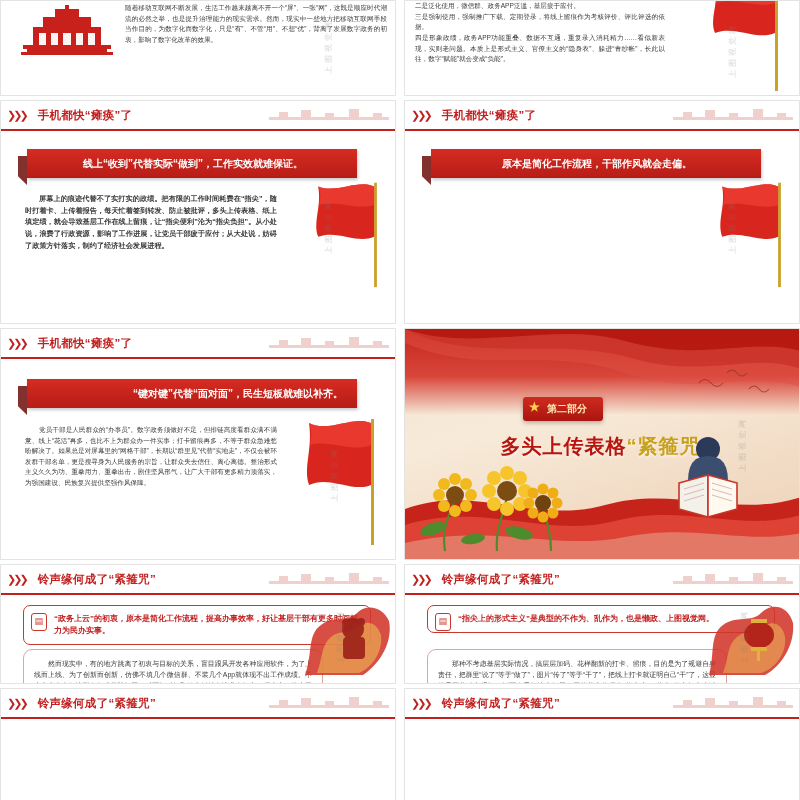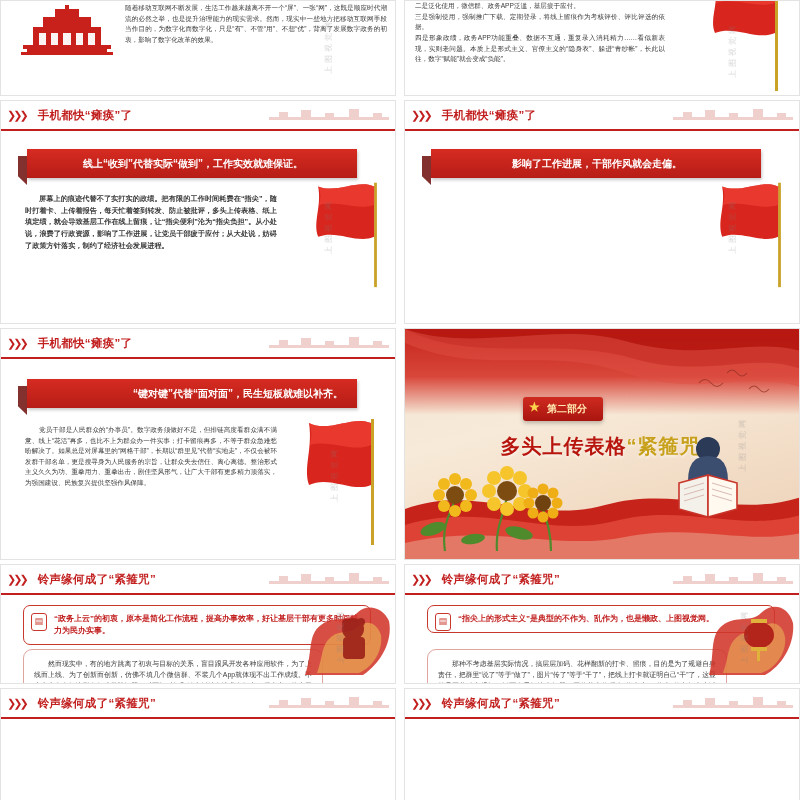--- a/index.html
+++ b/index.html
@@ -246,21 +246,21 @@
         <g fill="#c9574c" opacity=".55">
           <rect x="0" y="10" width="120" height="3"></rect>
           <rect x="10" y="5" width="9" height="6"></rect>
             <rect x="32" y="3" width="10" height="8"></rect>
           <rect x="56" y="6" width="9" height="5"></rect>
             <rect x="80" y="2" width="10" height="9"></rect>
           <rect x="104" y="6" width="9" height="5"></rect>
         </g>
       </svg>
     </div>
-    <div class="banner" style="left:26px; top:48px; width:330px; text-align:center;">影响了工作进展，干部作风就会走偏。</div>
+    <div class="banner" style="left:26px; top:48px; width:330px; text-align:center;">原本是简化工作流程，干部作风就会走偏。</div>
     <svg class="flag" style="right:4px; top:78px;" viewBox="0 0 92 118">
       <rect x="74" y="4" width="3" height="112" fill="#c9a227"></rect>
       <path d="M74 8 C56 0 34 16 14 8 C18 30 8 46 14 62 C34 54 56 70 74 62 Z" fill="#d8251d"></path>
       <path d="M74 8 C56 0 34 16 14 8 C18 16 16 22 15 28 C34 22 56 34 74 28 Z" fill="#ef4035" opacity=".75"></path>
     </svg>
     <div class="wm" style="left:300px; top:120px;">上图视觉网</div>
   </div>
 
   <div class="slide">
     <div class="hdr">

